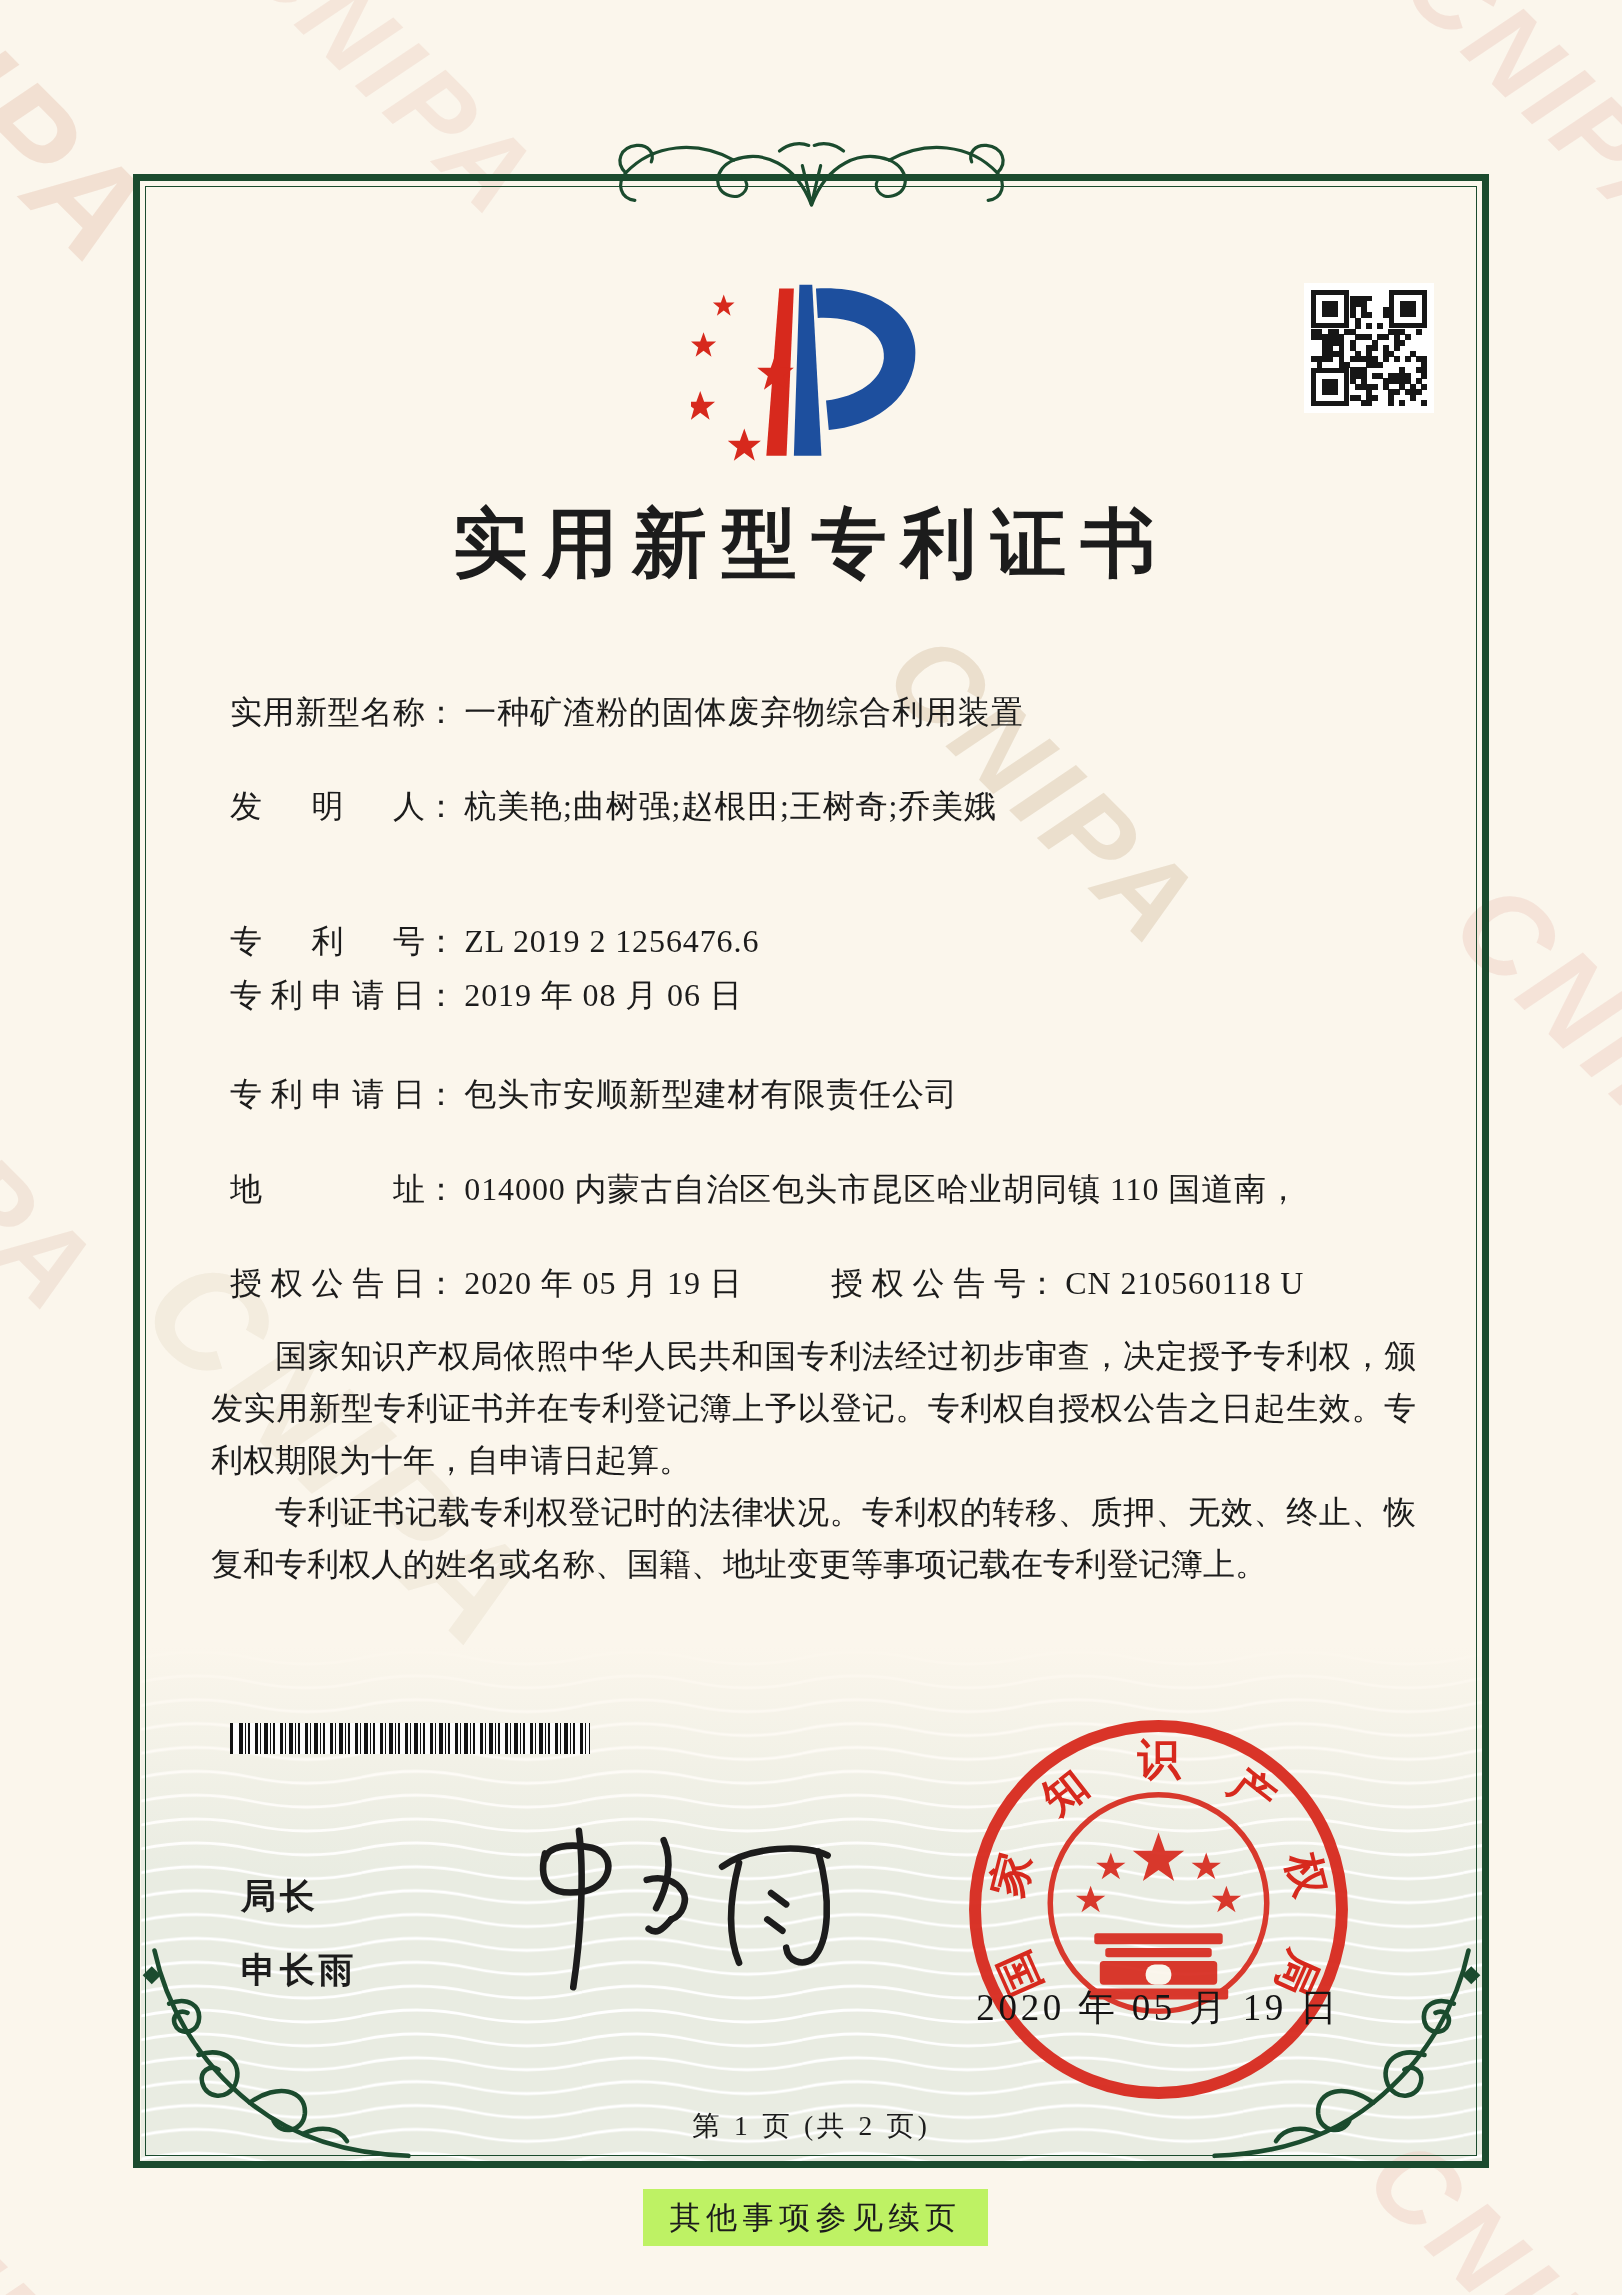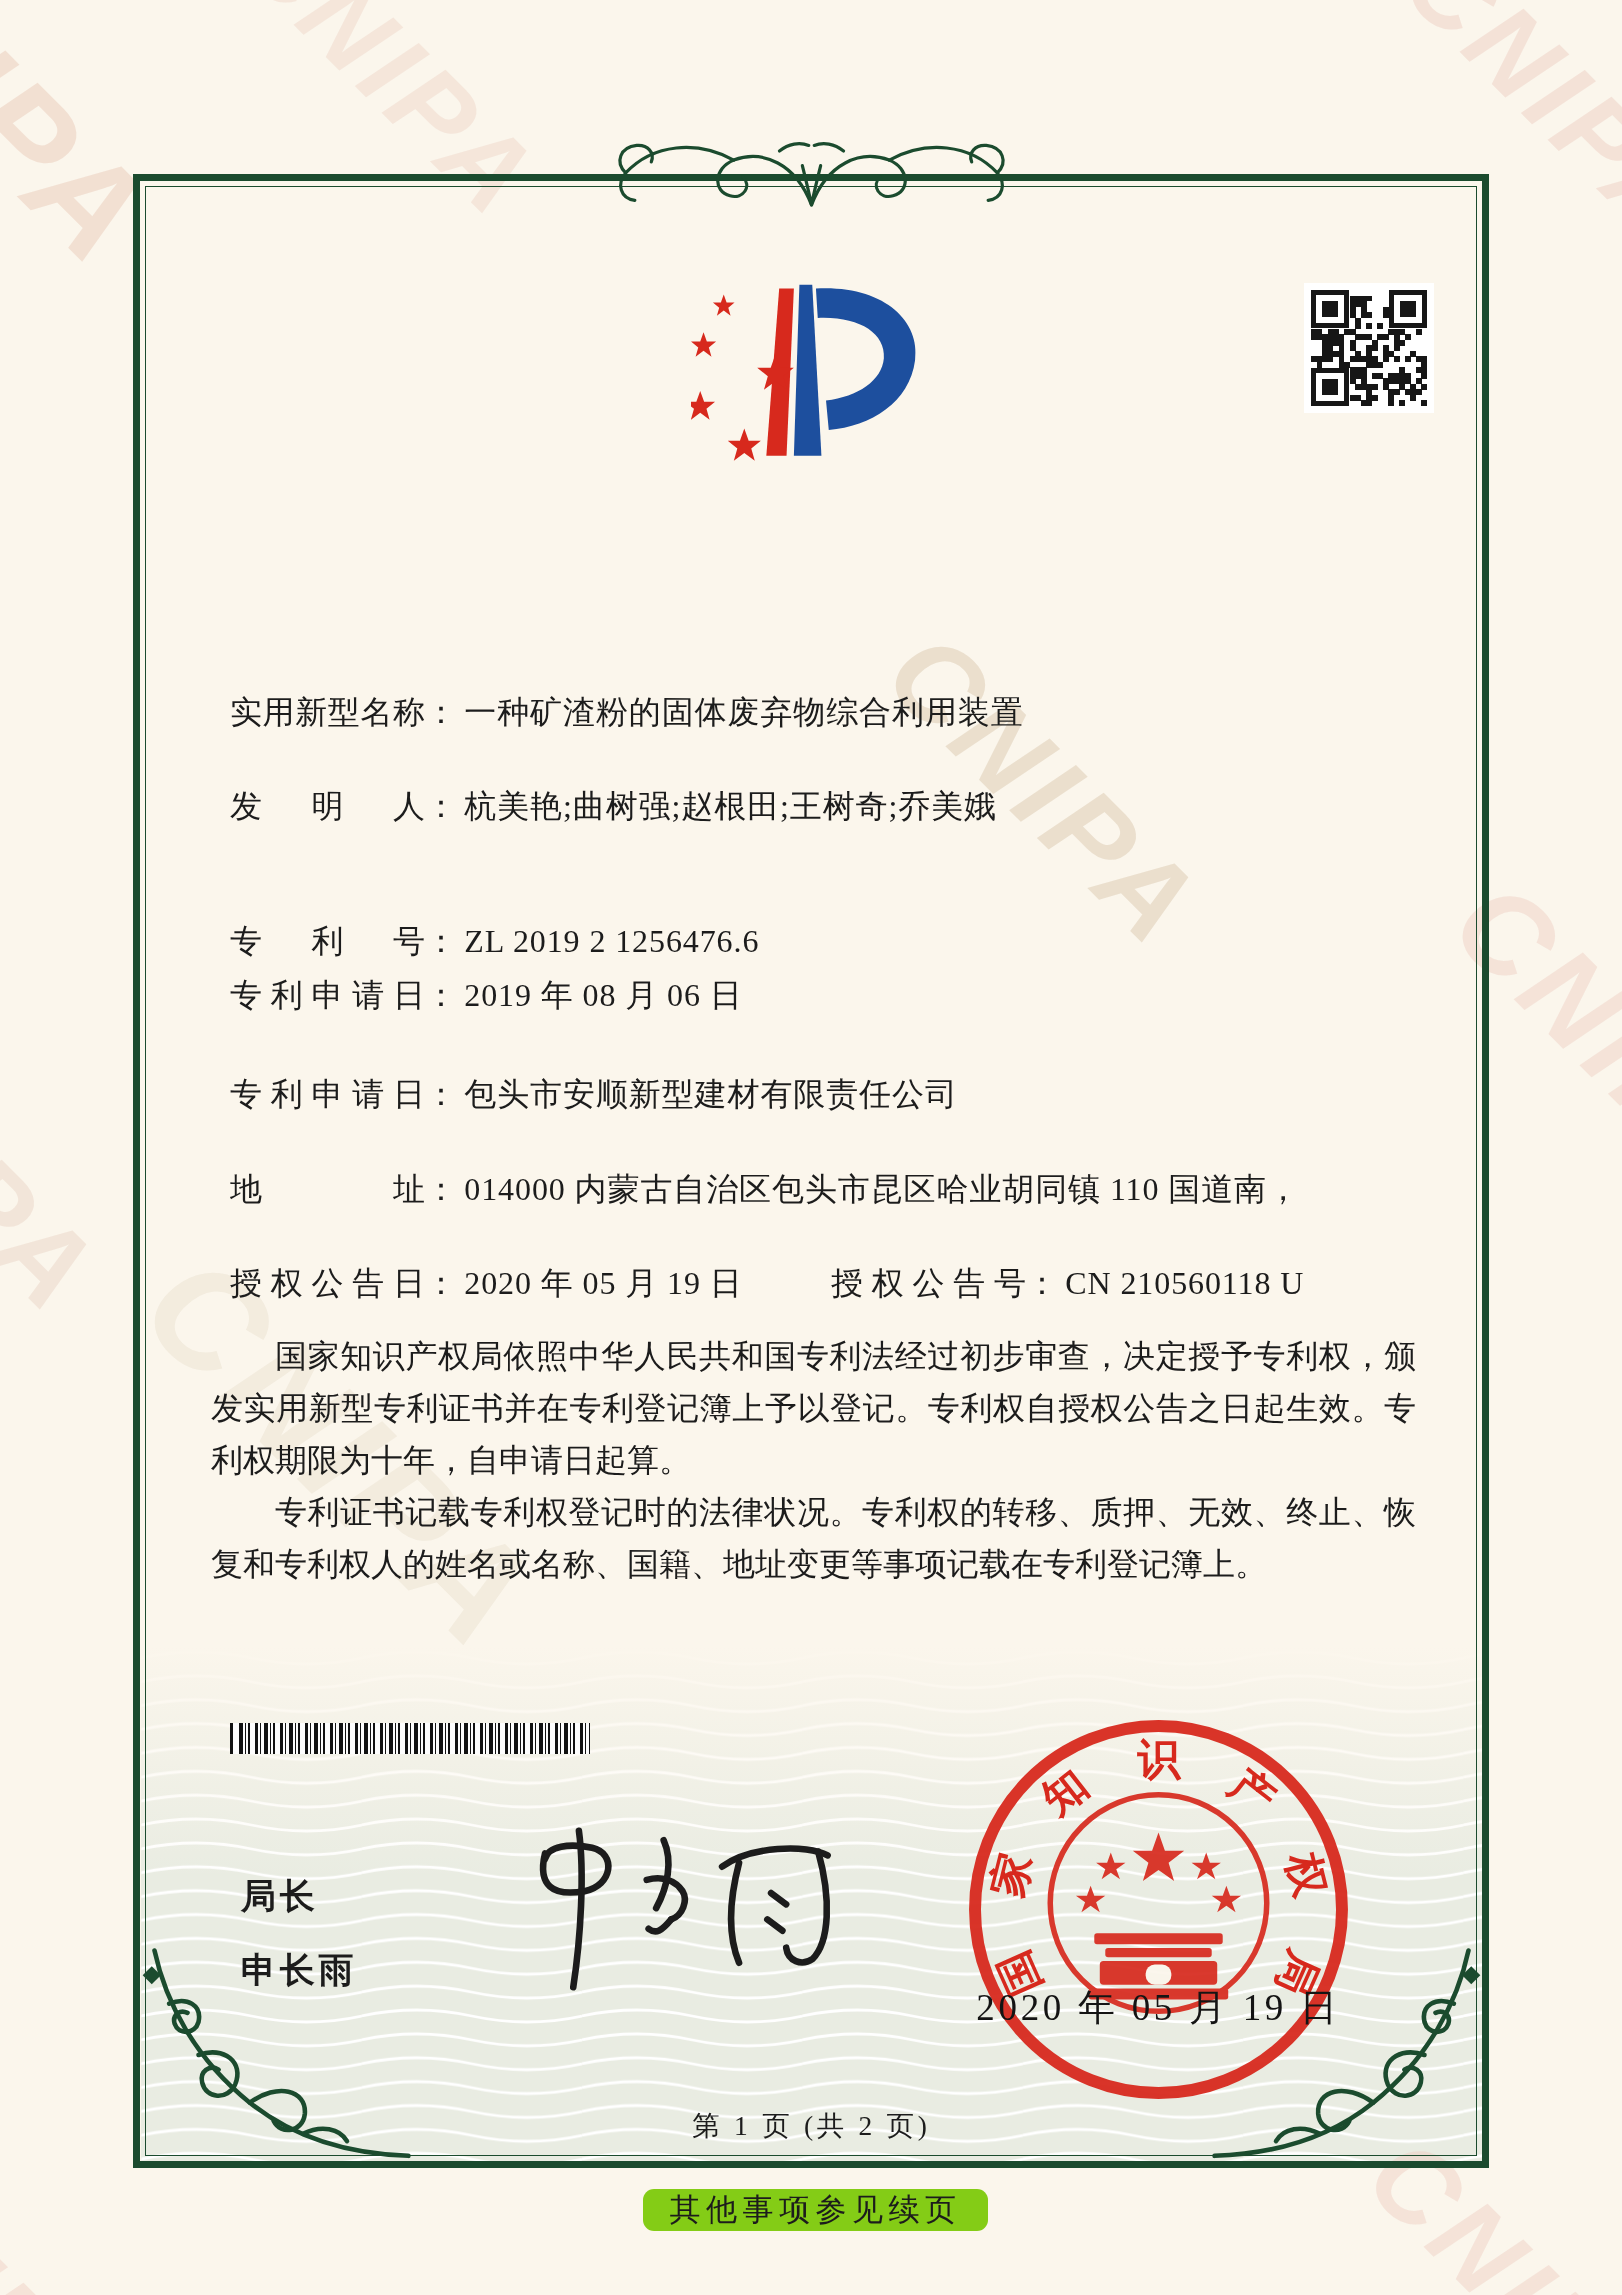--- a/index.html
+++ b/index.html
@@ -104,23 +104,23 @@
   .sc6{left:333px; top:258px; transform:translate(-50%,-50%) rotate(114deg);}
   .seal-date{
     position:absolute; left:0; width:100%; top:268px; text-align:center; z-index:6;
     font-size:37px; color:#141414; letter-spacing:3.7px; white-space:nowrap;
   }
   .page-info{
     position:absolute; left:0; width:1623px; top:2108px; text-align:center;
     font-size:27.5px; letter-spacing:3.7px; z-index:3;
   }
   .cont-box{
-    position:absolute; left:643px; top:2189px; width:345px; height:42px;
-    background:#84cc16; z-index:3; display:flex; align-items:center; justify-content:center;
-    font-size:31px; letter-spacing:5.5px;border-radius:11px;
+    position:absolute; left:643px; top:2189px; width:345px; height:57px;
+    background:#bef264; z-index:3; display:flex; align-items:center; justify-content:center;
+    font-size:31px; letter-spacing:5.5px;
   }
 </style>
 </head>
 <body>
 
 <div class="page">
 
   <div class="wm wm-a">CNIPA</div>
   <div class="wm wm-b">CNIPA</div>
   <div class="wm wm-c">CNIPA</div>
@@ -334,20 +334,21 @@
         <i style="left: 77px; top: 105px;"></i>
         <i style="left: 99px; top: 105px;"></i>
         <i style="left: 50px; top: 110px;"></i>
         <i style="left: 55px; top: 110px;"></i>
         <i style="left: 77px; top: 110px;"></i>
         <i style="left: 88px; top: 110px;"></i>
         <i style="left: 110px; top: 110px;"></i>
       </div>
   </div>
 
+  <div class="title">实用新型专利证书</div>
 
   <div class="field f1">
     <span class="flabel">实用新型名称</span><span>：</span><span class="fvalue">一种矿渣粉的固体废弃物综合利用装置</span>
   </div>
   <div class="field f2">
     <span class="flabel">发明人</span><span>：</span><span class="fvalue">杭美艳;曲树强;赵根田;王树奇;乔美娥</span>
   </div>
   <div class="field f3">
     <span class="flabel">专利号</span><span>：</span><span class="fvalue">ZL 2019 2 1256476.6</span>
   </div>

